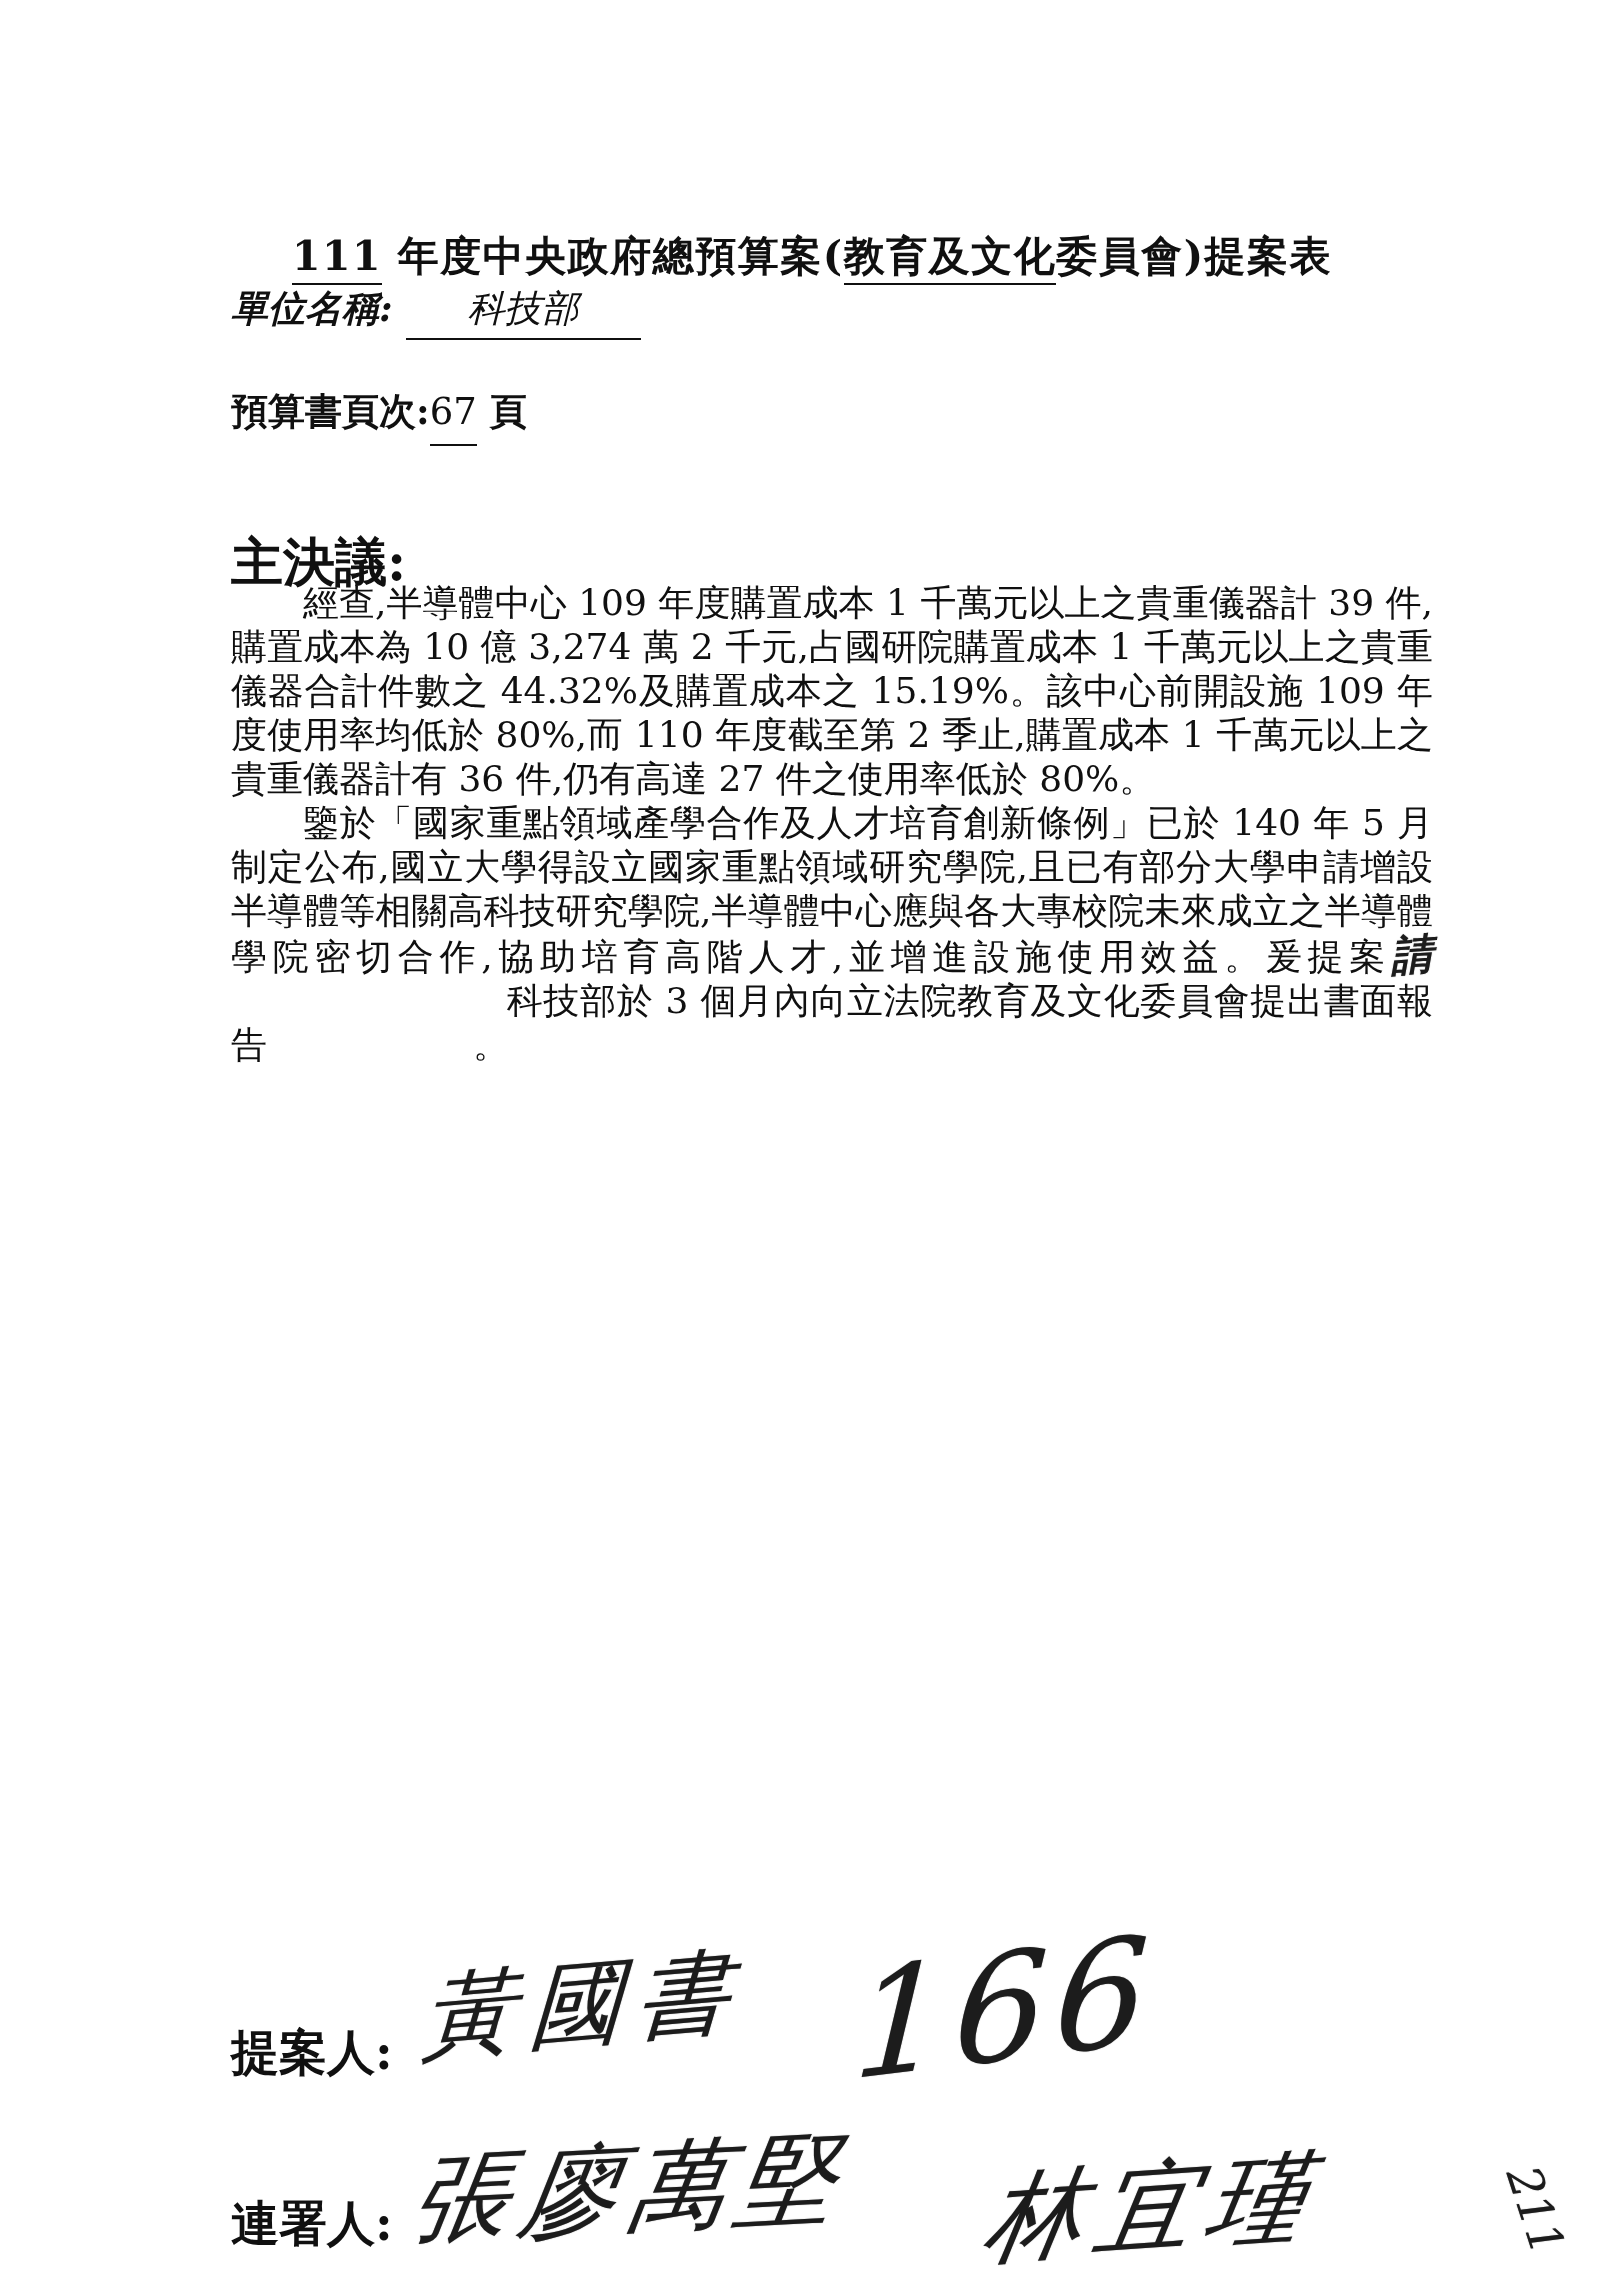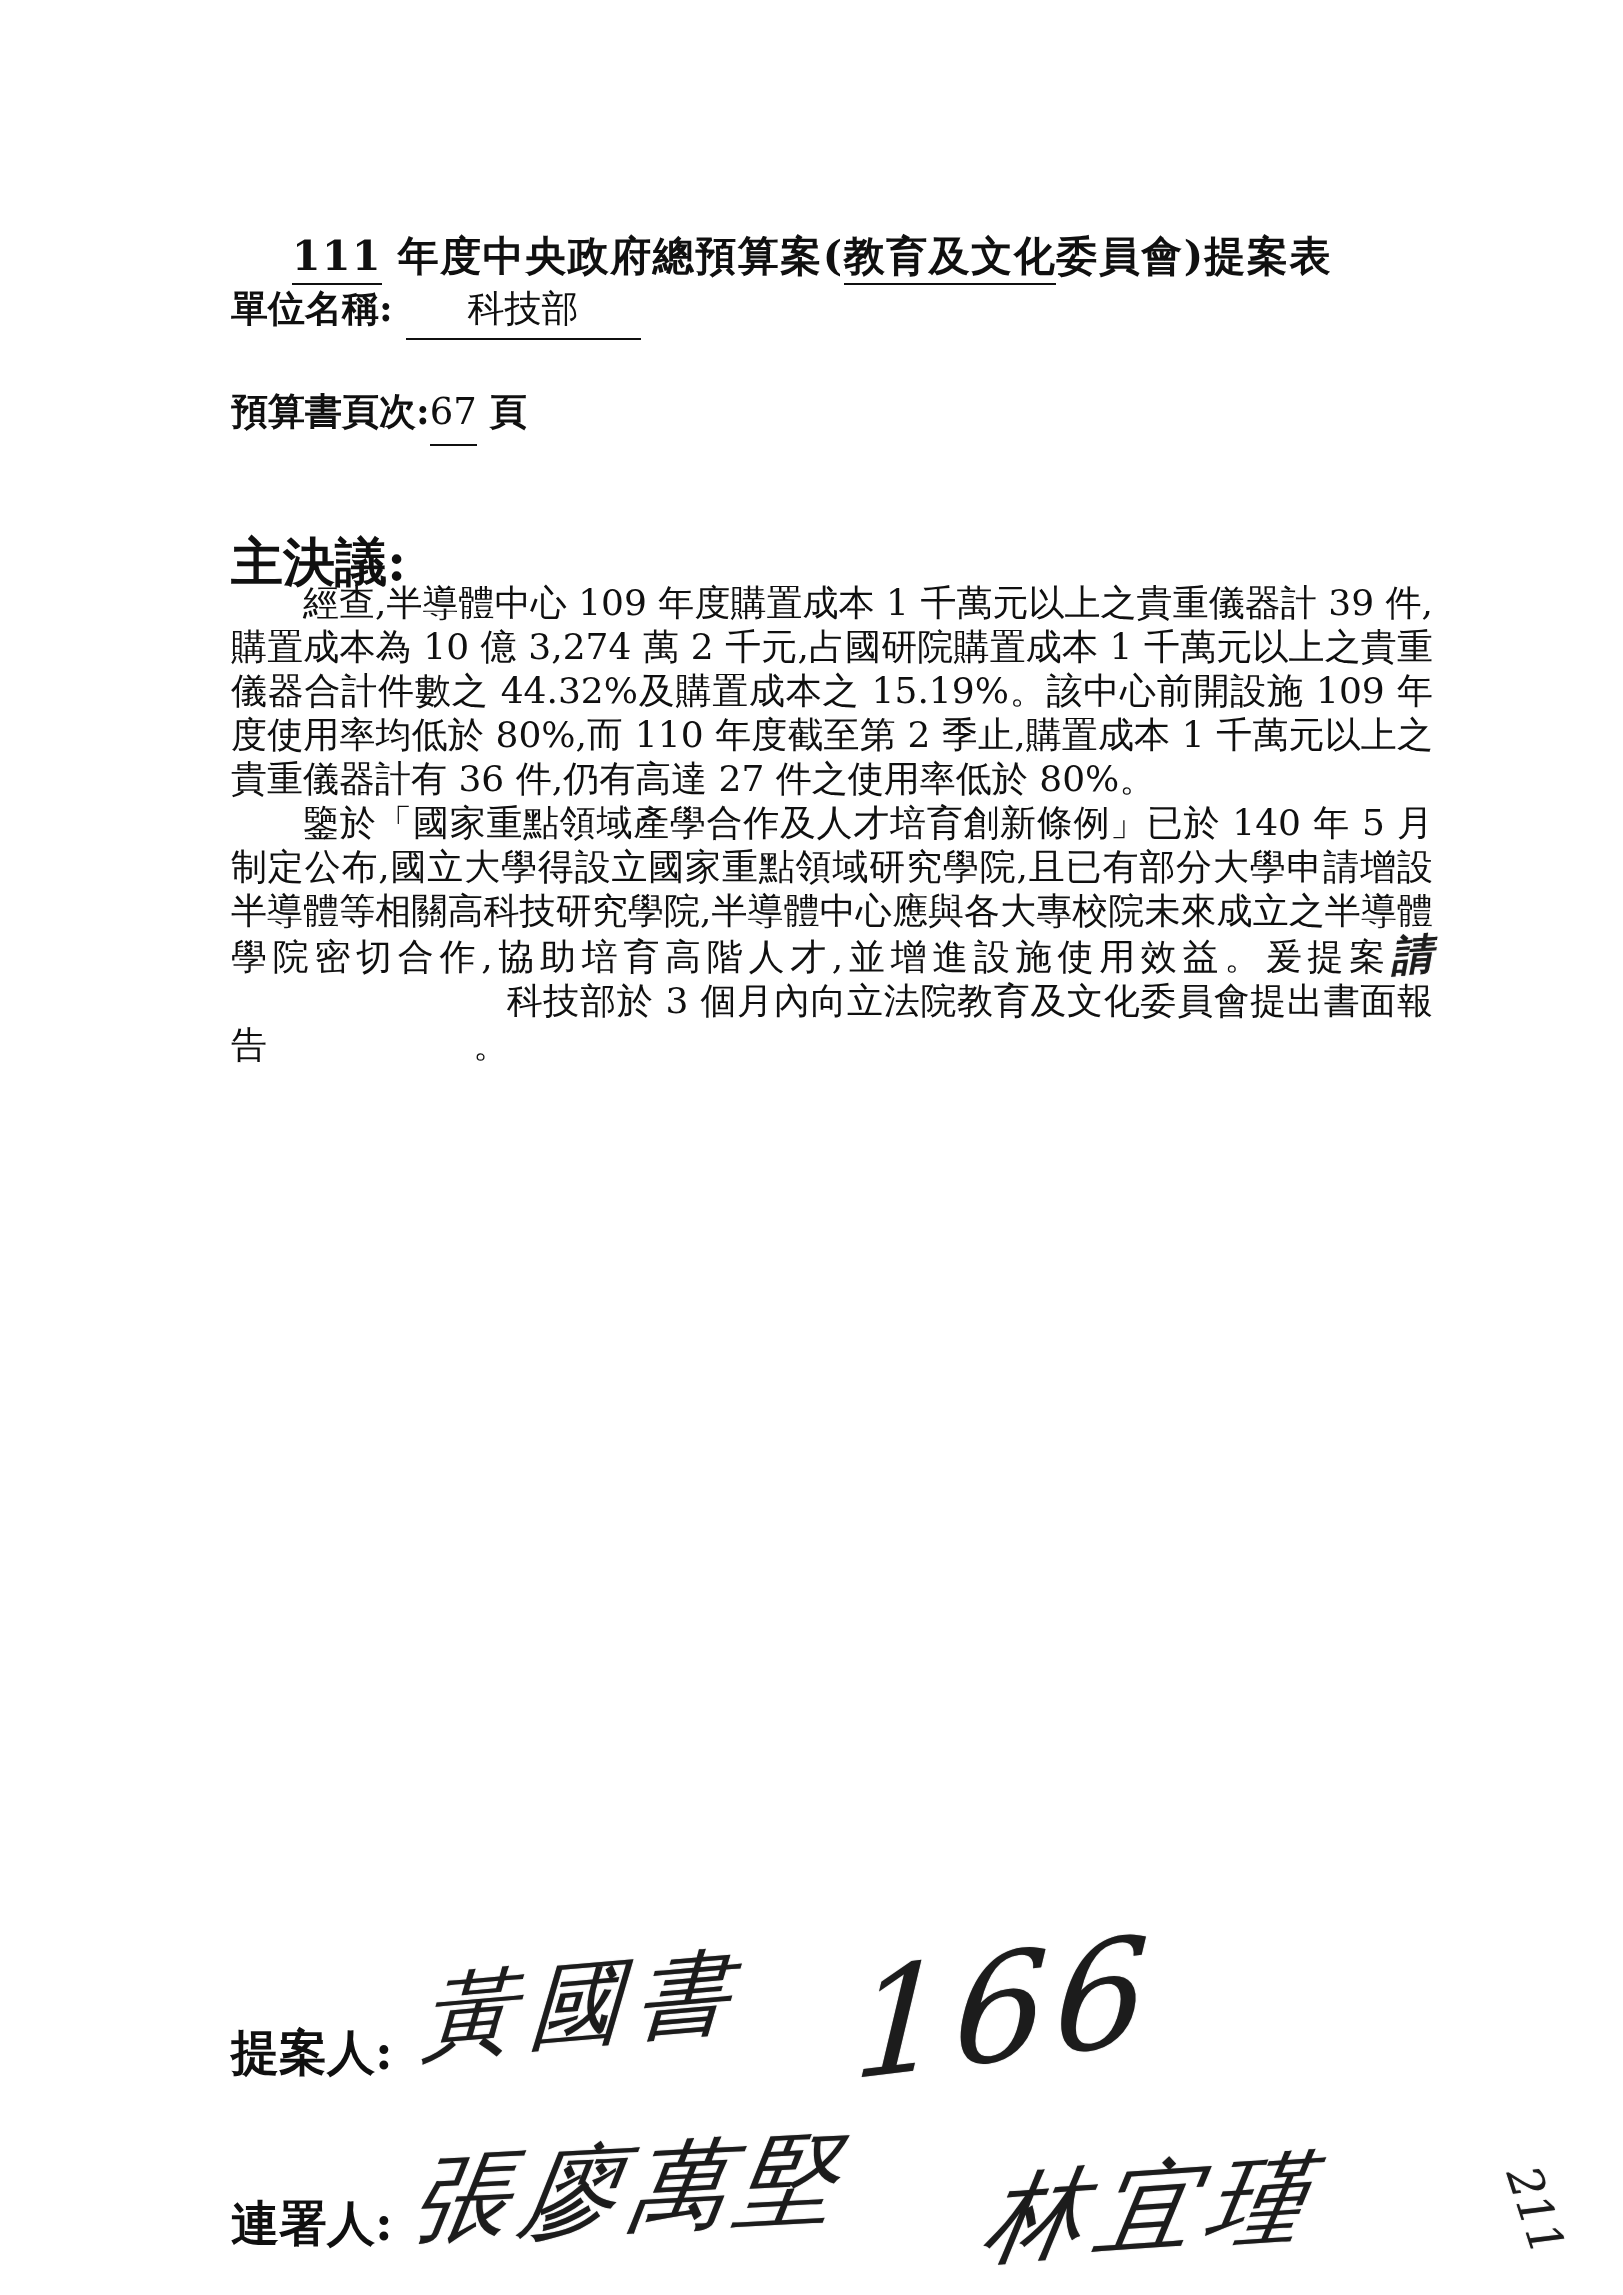--- a/index.html
+++ b/index.html
@@ -34,21 +34,21 @@
   }
 
   
   .field-row {
     position: absolute;
     left: 231px;
     font-size: 37px;
     font-weight: bold;
     white-space: nowrap;
   }
-  .row-unit { top: 284px; }
+  .row-unit { top: 284px; font-style: italic; }
   .row-page { top: 387px; }
   .field-value {
     font-weight: normal;
   }
   .unit-underlined {
     display: inline-block;
     min-width: 235px;
     text-align: center;
     border-bottom: 2.9px solid #101010;
     padding-bottom: 3.9px;

